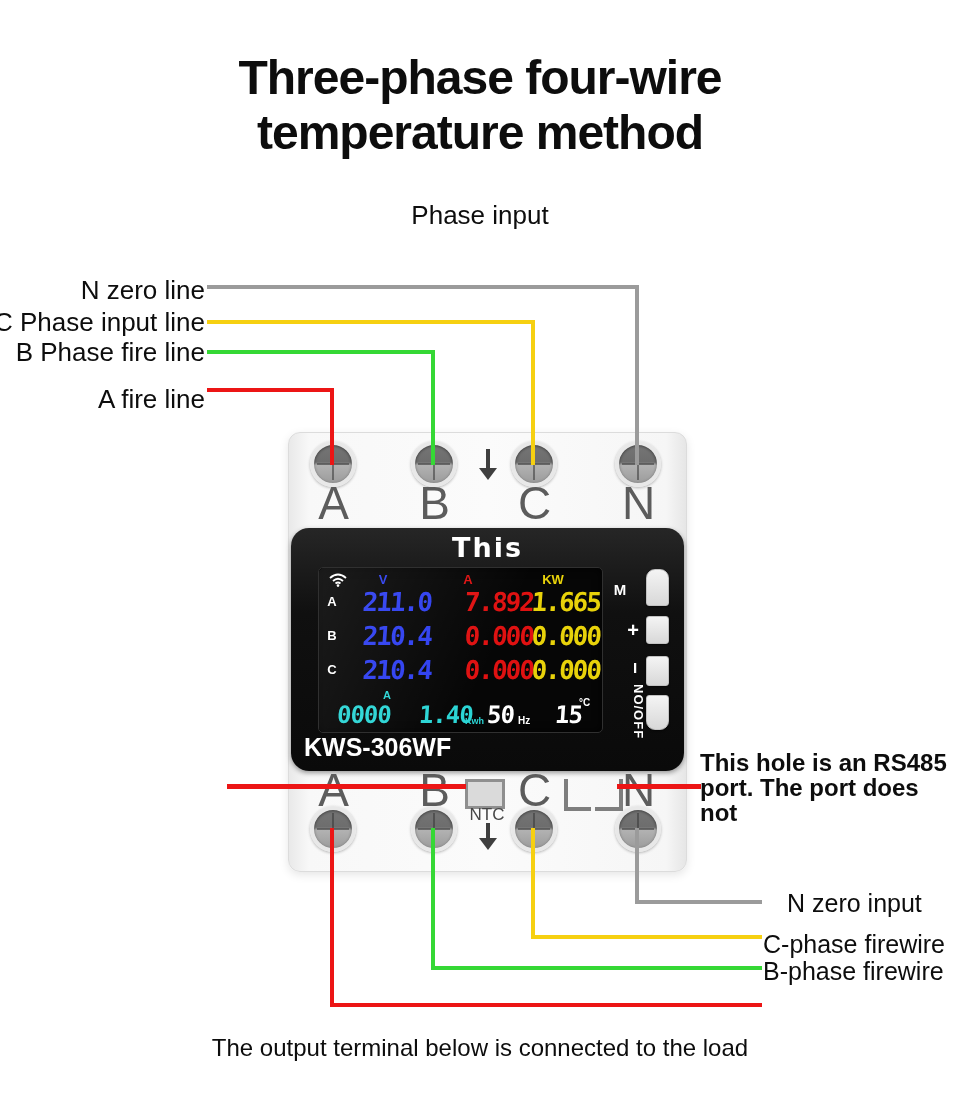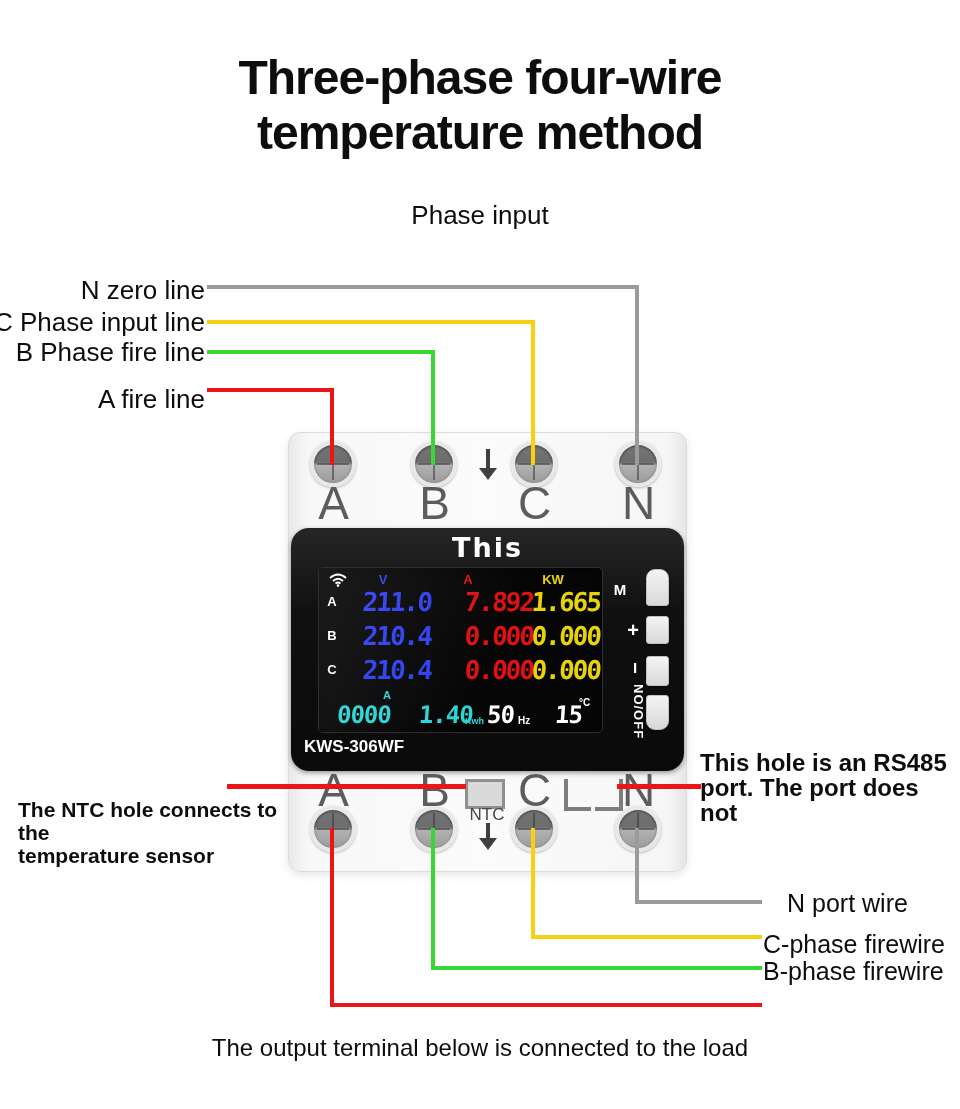--- a/index.html
+++ b/index.html
@@ -50,21 +50,21 @@
        background:linear-gradient(115deg,rgba(255,255,255,.09) 0%,rgba(255,255,255,.03) 38%,transparent 60%);}
   .lcdhdr{position:absolute;font-weight:bold;font-size:13px;line-height:14px;text-align:center;width:30px;}
   .phl{position:absolute;left:4px;width:18px;color:#fff;font-weight:bold;font-size:13px;line-height:18px;text-align:center;}
   .lcdval{position:absolute;font-family:"DejaVu Sans Mono",monospace;font-weight:bold;
           font-size:26px;line-height:28px;letter-spacing:-2px;text-align:right;transform:skewX(-4deg);}
   .lcdsm{position:absolute;font-family:"DejaVu Sans Mono",monospace;font-weight:bold;
          font-size:24px;line-height:26px;letter-spacing:-1px;transform:skewX(-4deg);}
   .unit{position:absolute;font-weight:bold;font-size:9px;line-height:10px;}
   .col-v{color:#2e3ff0}.col-a{color:#df1111}.col-kw{color:#e8d20a}
   .cyan{color:#2bd5d5}.white{color:#ffffff}
-  .model{position:absolute;left:13px;top:207px;color:#fff;font-weight:bold;font-size:17px;line-height:24px;}
+  .model{position:absolute;left:13px;top:207px;color:#fff;font-weight:bold;font-size:25px;line-height:24px;}
   .btnlab{position:absolute;color:#fff;font-weight:bold;text-align:center;}
   .btnlab.vert{writing-mode:vertical-rl;letter-spacing:1px;}
   .pbtn{position:absolute;left:355px;width:21px;border:1px solid #c2c2c2;
         background:linear-gradient(180deg,#f4f4f4,#d8d8d8);box-shadow:0 1px 2px rgba(0,0,0,.5);}
 
   
   .ntc-square{position:absolute;left:176px;top:346px;width:40px;height:30px;box-sizing:border-box;
               background:#dadada;border:3px solid #8f8f8f;z-index:2;}
   .ntc-text{position:absolute;left:171px;top:372px;width:54px;text-align:center;
             font-size:17px;color:#474747;z-index:2;}
@@ -189,36 +189,32 @@
 
     <div class="screw" style="left:21px;top:373px"></div>
     <div class="screw" style="left:122px;top:373px"></div>
     <div class="screw" style="left:222px;top:373px"></div>
     <div class="screw" style="left:326px;top:373px"></div>
   </div>
 
   <div class="callout" style="left: 227px; top: 784px; width: 239px; background: rgb(236, 21, 21);"></div>
   <div class="callout" style="left: 617px; top: 784px; width: 84px; background: rgb(236, 21, 21);"></div>
 
-  <div class="annot left">
-    <div>The NTC hole connects to the</div>
-    <div>temperature sensor</div>
-  </div>
   <div class="annot right">
     <div>This hole is an RS485</div>
     <div>port. The port does not</div>
   </div>
 
   <div class="wire v" style="left: 330px; top: 828px; height: 179px; background: rgb(236, 21, 21);"></div>
   <div class="wire h" style="left: 330px; top: 1003px; width: 432px; background: rgb(236, 21, 21);"></div>
   <div class="wire v" style="left: 431px; top: 828px; height: 142px; background: rgb(53, 216, 53);"></div>
   <div class="wire h" style="left: 431px; top: 966px; width: 331px; background: rgb(53, 216, 53);"></div>
   <div class="wire v" style="left: 531px; top: 828px; height: 111px; background: rgb(246, 208, 17);"></div>
   <div class="wire h" style="left: 531px; top: 935px; width: 231px; background: rgb(246, 208, 17);"></div>
   <div class="wire v" style="left: 635px; top: 828px; height: 76px; background: rgb(155, 155, 155);"></div>
   <div class="wire h" style="left: 635px; top: 900px; width: 127px; background: rgb(155, 155, 155);"></div>
 
-  <div class="io-label" style="left:787px;top:888px">N port wire</div>
+  <div class="io-label" style="left:787px;top:888px">N zero input</div>
   <div class="io-label" style="left:763px;top:929px">C-phase firewire</div>
   <div class="io-label" style="left:763px;top:956px">B-phase firewire</div>
 
   <div class="footer">The output terminal below is connected to the load</div>
 </div>
 
 </body></html>

